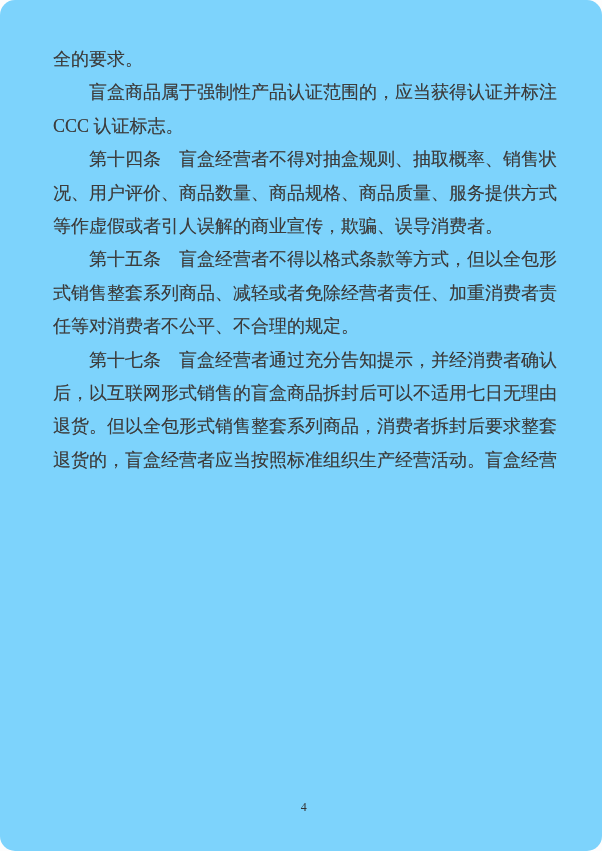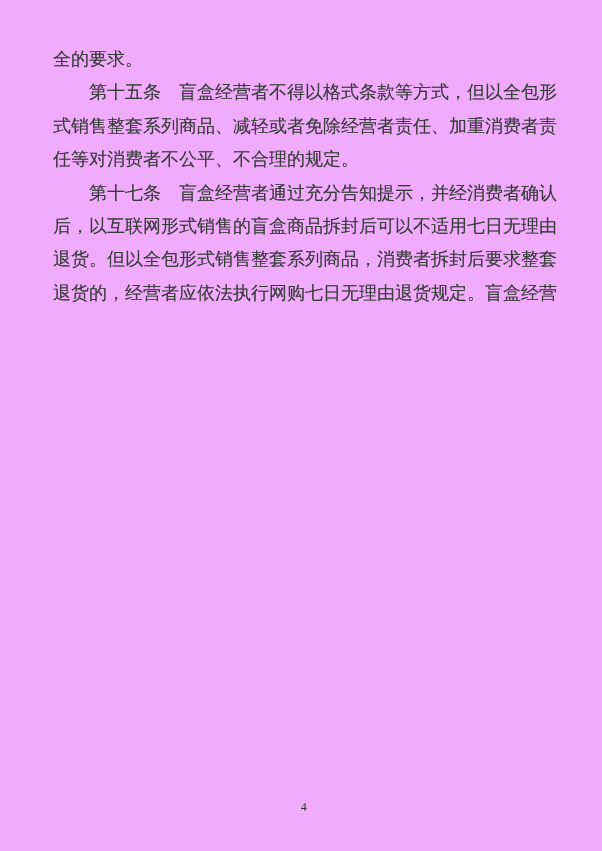--- a/index.html
+++ b/index.html
@@ -10,21 +10,22 @@
     width: 602px;
     height: 851px;
     background: #fdfdfd;
     overflow: hidden;
     position: relative;
     font-family: "Liberation Serif", "DejaVu Serif", serif;
   }
   .page {
     position: absolute;
     inset: 0;
-    background: #f0abfc;
+    background: #7dd3fc;
+    border-radius: 15px;
   }
   .text-body {
     position: absolute;
     left: 53px;
     top: 43px;
     width: 504px;
     color: #3c3c3c;
     font-size: 18px;
     line-height: 33.4px;
     text-align: justify;
@@ -52,17 +53,19 @@
     letter-spacing: 0.5px;
   }
 </style>
 </head>
 <body>
 
 <div class="page">
   <div class="text-body">
 
   <p class="para no-indent">全的要求。</p>
+      <p class="para">盲盒商品属于强制性产品认证范围的，应当获得认证并标注 CCC 认证标志。</p>
+      <p class="para">第十四条　盲盒经营者不得对抽盒规则、抽取概率、销售状况、用户评价、商品数量、商品规格、商品质量、服务提供方式等作虚假或者引人误解的商业宣传，欺骗、误导消费者。</p>
       <p class="para">第十五条　盲盒经营者不得以格式条款等方式，但以全包形式销售整套系列商品、减轻或者免除经营者责任、加重消费者责任等对消费者不公平、不合理的规定。</p>
-      <p class="para">第十七条　盲盒经营者通过充分告知提示，并经消费者确认后，以互联网形式销售的盲盒商品拆封后可以不适用七日无理由退货。但以全包形式销售整套系列商品，消费者拆封后要求整套退货的，经营者应依法执行网购七日无理由退货规定。盲盒经营</p>
+      <p class="para">第十七条　盲盒经营者通过充分告知提示，并经消费者确认后，以互联网形式销售的盲盒商品拆封后可以不适用七日无理由退货。但以全包形式销售整套系列商品，消费者拆封后要求整套退货的，盲盒经营者应当按照标准组织生产经营活动。盲盒经营</p>
     </div>
   <div class="page-number">4</div>
 </div>
 
 </body></html>

